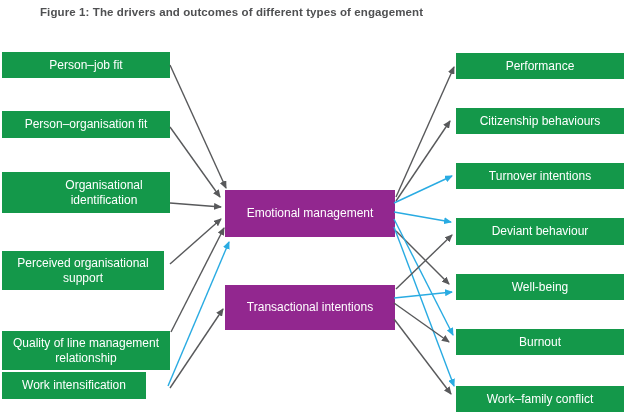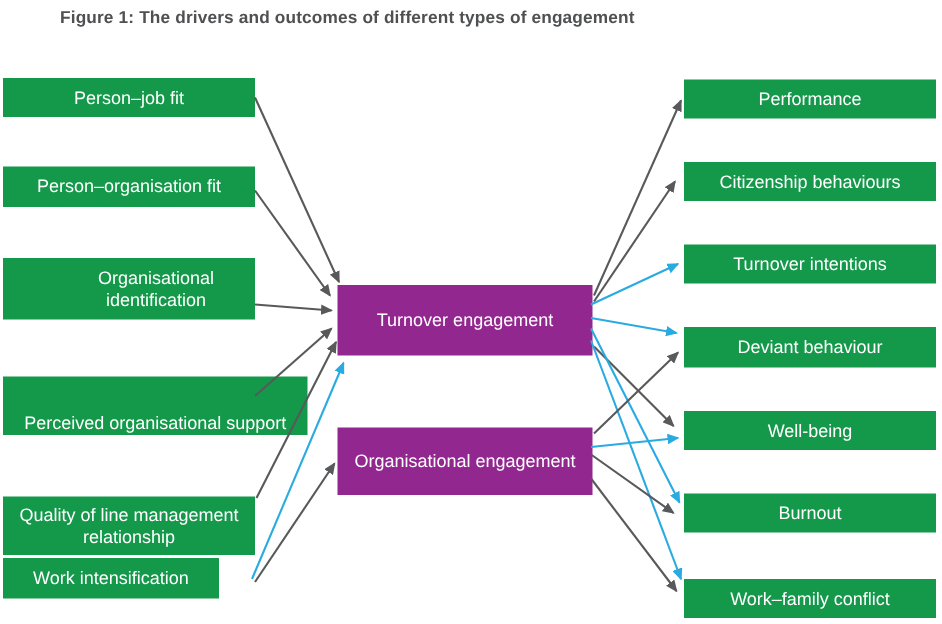--- a/index.html
+++ b/index.html
@@ -26,34 +26,34 @@
   <div id="nodes">
       <div class="node left" style="left: 2px; top: 52px; width: 168px; height: 26px; background: rgb(20, 152, 74);">
         <span>Person–job fit</span>
       </div>
       <div class="node left" style="left: 2px; top: 111px; width: 168px; height: 27px; background: rgb(20, 152, 74);">
         <span>Person–organisation fit</span>
       </div>
       <div class="node left" style="left: 2px; top: 172px; width: 168px; height: 41px; background: rgb(20, 152, 74); padding-left: 40px;">
         <span>Organisational identification</span>
       </div>
-      <div class="node left" style="left: 2px; top: 251px; width: 203px; height: 39px; background: rgb(20, 152, 74); align-items: flex-end;">
+      <div class="node left" style="left: 2px; top: 251px; width: 162px; height: 39px; background: rgb(20, 152, 74);">
         <span>Perceived organisational support</span>
       </div>
       <div class="node left" style="left: 2px; top: 331px; width: 168px; height: 39px; background: rgb(20, 152, 74);">
         <span>Quality of line management relationship</span>
       </div>
       <div class="node left" style="left: 2px; top: 372px; width: 144px; height: 27px; background: rgb(20, 152, 74);">
         <span>Work intensification</span>
       </div>
       <div class="node mid" style="left: 225px; top: 190px; width: 170px; height: 47px; background: rgb(146, 39, 143);">
-        <span>Turnover engagement</span>
+        <span>Emotional management</span>
       </div>
       <div class="node mid" style="left: 225px; top: 285px; width: 170px; height: 45px; background: rgb(146, 39, 143);">
-        <span>Organisational engagement</span>
+        <span>Transactional intentions</span>
       </div>
       <div class="node right" style="left: 456px; top: 53px; width: 168px; height: 26px; background: rgb(20, 152, 74);">
         <span>Performance</span>
       </div>
       <div class="node right" style="left: 456px; top: 108px; width: 168px; height: 26px; background: rgb(20, 152, 74);">
         <span>Citizenship behaviours</span>
       </div>
       <div class="node right" style="left: 456px; top: 163px; width: 168px; height: 26px; background: rgb(20, 152, 74);">
         <span>Turnover intentions</span>
       </div>

